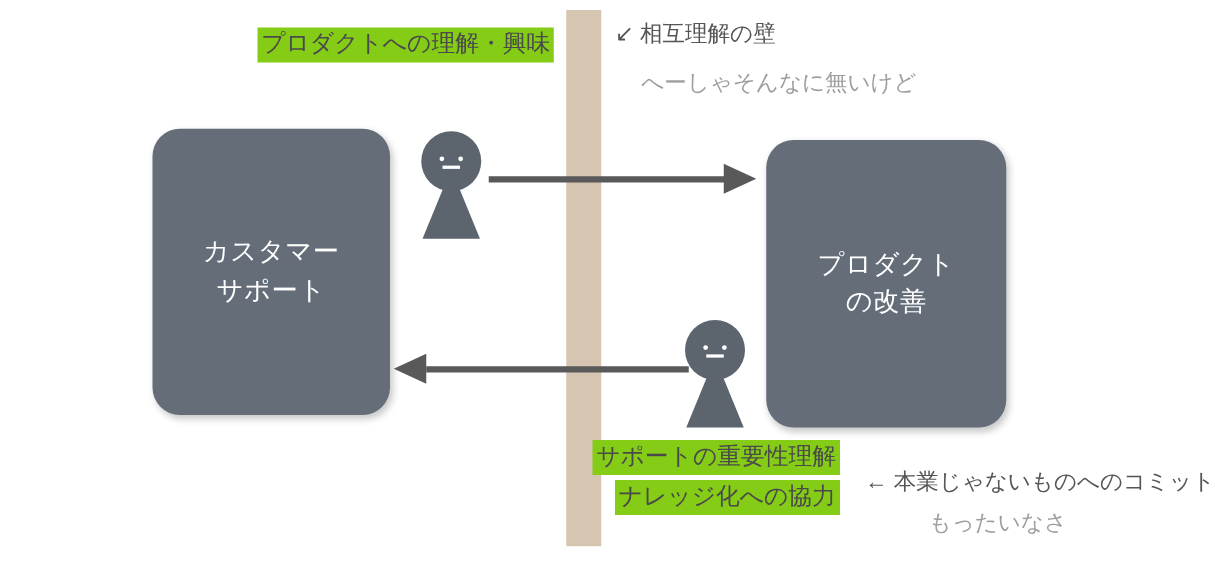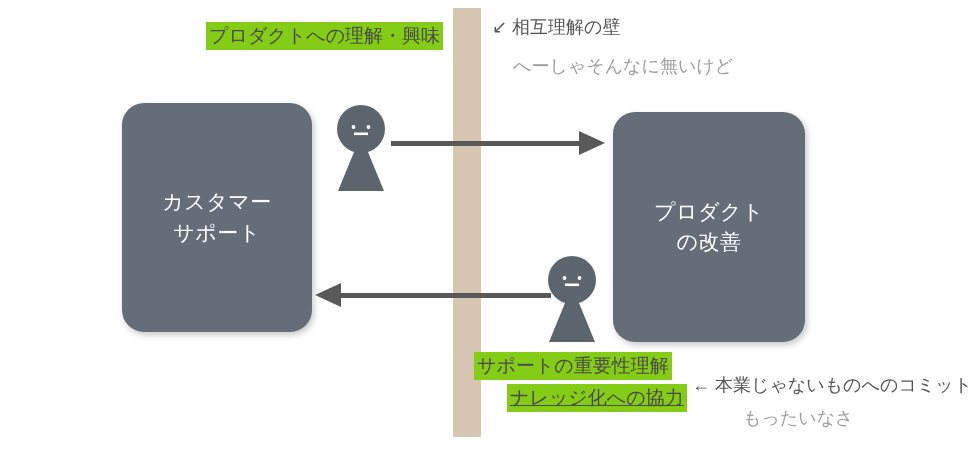--- a/index.html
+++ b/index.html
@@ -118,21 +118,21 @@
   .plain-light {
     color: #9e9e9e;
     font-size: 18px;
   }
 
   #anno-understanding { left: 206px; top: 22px; }
   #anno-feedback      { left: 168px; top: 53px; }
   #anno-wall-label    { left: 492px; top: 18px; }
   #anno-wall-sub      { left: 513px; top: 47px; margin-top: 10px; }
   #anno-importance    { left: 474px; top: 352px; }
-  #anno-knowledge     { left: 507px; top: 384px; text-decoration: underline; }
+  #anno-knowledge     { left: 492px; top: 384px; }
   #anno-commit        { left: 692px; top: 376px; }
   #anno-waste         { left: 743px; top: 409px; }
 </style>
 </head>
 <body>
 
 <div id="canvas">
 
   <div class="wall"></div>
 

